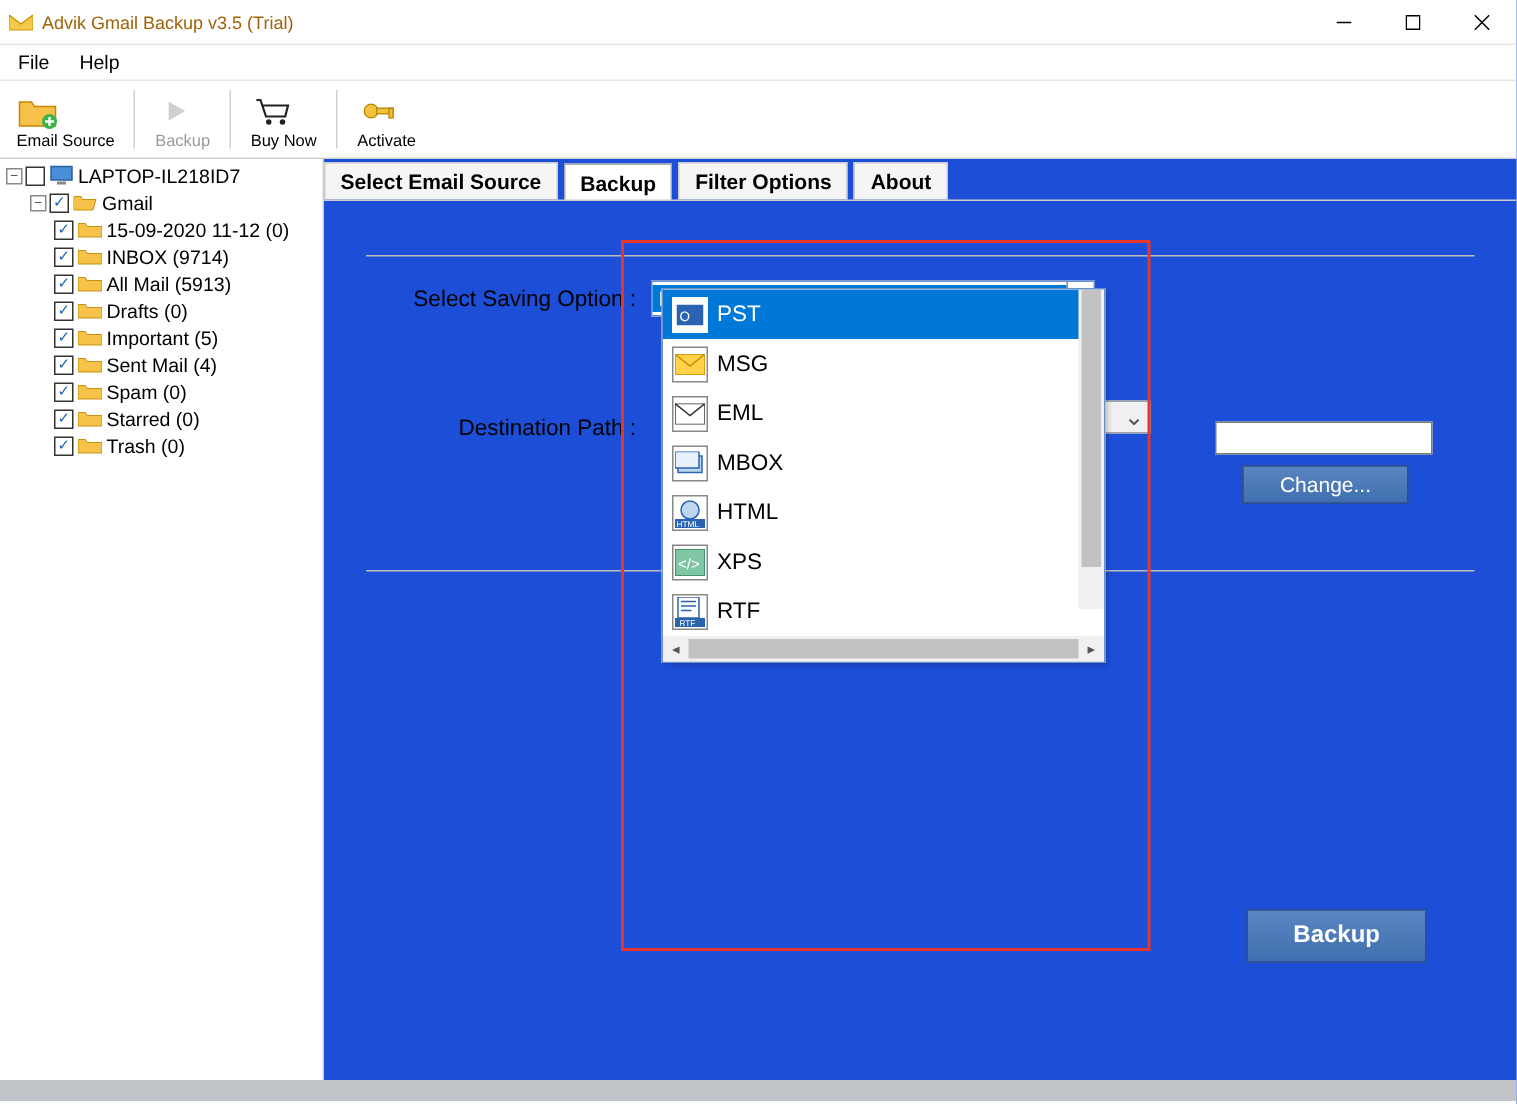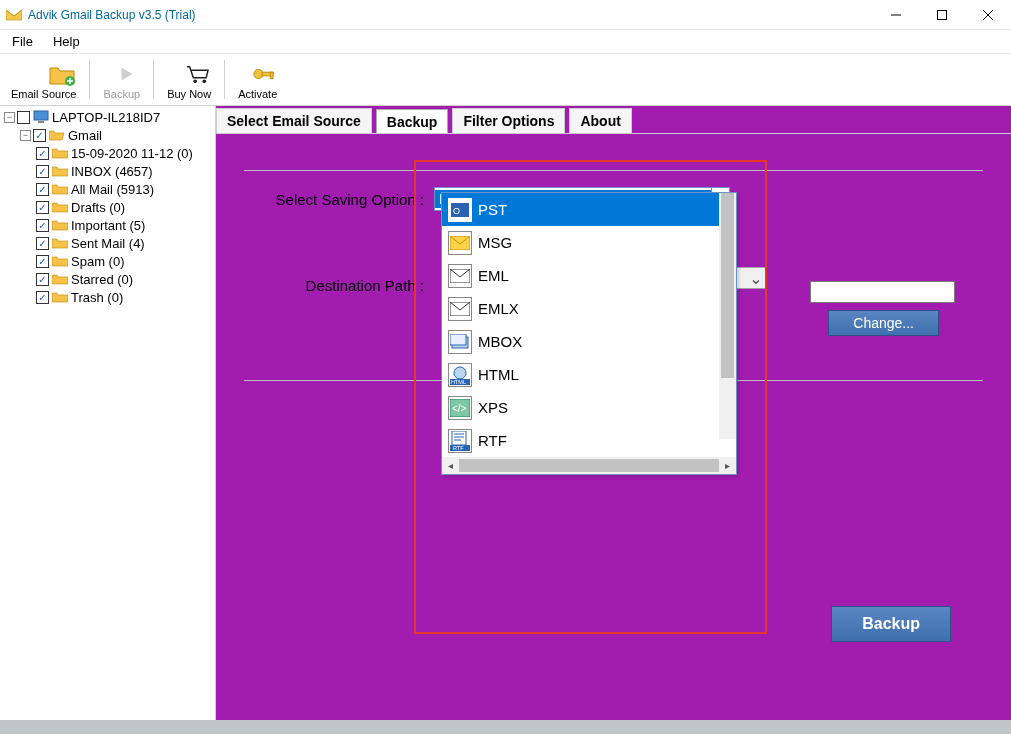--- a/index.html
+++ b/index.html
@@ -1,49 +1,49 @@
 <!DOCTYPE html>
 <html><head>
 <meta charset="utf-8">
 <style>
 * { box-sizing: border-box; margin: 0; padding: 0; font-family: "Segoe UI", Tahoma, sans-serif; }
 body { background: #fff; width: 1011px; height: 736px; overflow: hidden; position: relative; }
 
 
 .titlebar { display: flex; align-items: center; height: 30px; padding: 0 0 0 6px; border-bottom: 1px solid #e5e5e5; background: #fff; }
 .titlebar .app-icon { width: 16px; height: 16px; margin-right: 6px; display:inline-flex; align-items:center; justify-content:center; }
-.titlebar .title { font-size: 12px; color: #0369a1; flex: 1; }
+.titlebar .title { font-size: 12px; color: #a16207; flex: 1; }
 .win-controls { display: flex; }
 .win-btn { width: 46px; height: 30px; display: flex; align-items: center; justify-content: center; font-size: 12px; }
 .win-btn svg { width: 10px; height: 10px; stroke: #000; stroke-width: 1; fill: none; }
 
 
 .menubar { display: flex; align-items: center; height: 24px; padding: 0 8px; background: #fff; border-bottom: 1px solid #e5e5e5; gap: 12px; font-size: 13px; }
 .menubar .menu-item { padding: 2px 4px; }
 
 
 .toolbar { display: flex; align-items: stretch; height: 52px; background: #fff; border-bottom: 1px solid #d0d0d0; padding: 2px 4px; gap: 4px; }
-.tbtn { display: flex; flex-direction: column; align-items: flex-end; justify-content: center; padding: 2px 6px; font-size: 11px; border: 1px solid transparent; }
+.tbtn { display: flex; flex-direction: column; align-items: flex-start; justify-content: center; padding: 2px 6px; font-size: 11px; border: 1px solid transparent; }
 .tbtn .ticon { width: 28px; height: 28px; display:flex; align-items:center; justify-content:center; }
 .tbtn.disabled { color: #9a9a9a; }
 .tsep { width: 1px; background: #d0d0d0; margin: 4px 2px; }
 
 
 .main { display: flex; height: calc(100% - 30px - 24px - 52px - 16px); }
 .sidebar { width: 216px; border-right: 1px solid #d0d0d0; padding: 2px 2px; font-size: 13px; background:#fff; }
 .tree-row { display: flex; align-items: center; height: 18px; white-space: nowrap; }
 .exp { width: 11px; height: 11px; border: 1px solid #888; display:flex; align-items:center; justify-content:center; font-size:9px; line-height:1; margin-right:2px; color:#555; }
 .chk { width:13px; height:13px; border:1px solid #333; margin-right:3px; display:flex; align-items:center; justify-content:center; font-size:10px; color:#1a5fb4; background:#fff; }
 .fico { width:16px; height:14px; margin-right:3px; display:inline-flex; align-items:center; justify-content:center; }
 .indent-0 { padding-left: 2px; }
 .indent-1 { padding-left: 18px; }
 .indent-2 { padding-left: 34px; }
 
 
-.content { flex: 1; position: relative; background:#a21caf; }
+.content { flex: 1; position: relative; background:#1d4ed8; }
 .tabs { display: flex; align-items: flex-end; gap: 4px; margin-top: 0; padding-top:2px; }
 .tab { padding: 4px 10px 4px 10px; font-size: 14px; font-weight: 700; border: 1px solid #ccc; border-bottom: none; background:#f5f5f5; }
 .tab.active { background:#fff; border-top:1px solid #aaa; border-left:1px solid #aaa; border-right:1px solid #aaa; position:relative; top:1px; }
 .panel { border-top: 1px solid #ccc; padding: 24px 28px 0 28px; position:relative; height: calc(100% - 28px); }
 
 .hr { border:none; border-top:1px solid #bcbcbc; margin: 0 0 16px 0; }
 .form-row { display:flex; align-items:center; margin-bottom: 8px; }
 .form-label { width: 190px; text-align:right; padding-right: 10px; font-size: 15px; }
 
 .combo { position:relative; width: 296px; height: 24px; border:1px solid #6a92c9; background:#fff; display:flex; align-items:center; }
@@ -186,21 +186,21 @@
         </span>
         <span>15-09-2020 11-12 (0)</span>
       </div>
     <div class="tree-row indent-2">
         <span class="chk">✓</span>
         <span class="fico">
           <svg viewBox="0 0 16 12" width="16" height="12">
             <path d="M0 2 L5 2 L6 4 L16 4 L16 11 L0 11 Z" fill="#f7c24a" stroke="#c28800" stroke-width="0.6"></path>
           </svg>
         </span>
-        <span>INBOX (4657)</span>
+        <span>INBOX (9714)</span>
       </div>
     <div class="tree-row indent-2">
         <span class="chk">✓</span>
         <span class="fico">
           <svg viewBox="0 0 16 12" width="16" height="12">
             <path d="M0 2 L5 2 L6 4 L16 4 L16 11 L0 11 Z" fill="#f7c24a" stroke="#c28800" stroke-width="0.6"></path>
           </svg>
         </span>
         <span>All Mail (5913)</span>
       </div>
@@ -324,29 +324,20 @@
             <span class="iico">
               <svg width="20" height="14" viewBox="0 0 20 14">
                 <rect x="0" y="0" width="20" height="14" fill="#fff" stroke="#333"></rect>
                 <path d="M0 0 L10 8 L20 0" fill="none" stroke="#333"></path>
               </svg>
             </span>
             <span>EML</span>
           </div>
         <div class="dd-item">
             <span class="iico">
-              <svg width="20" height="14" viewBox="0 0 20 14">
-                <rect x="0" y="0" width="20" height="14" fill="#fff" stroke="#333"></rect>
-                <path d="M0 0 L10 8 L20 0" fill="none" stroke="#333"></path>
-              </svg>
-            </span>
-            <span>EMLX</span>
-          </div>
-        <div class="dd-item">
-            <span class="iico">
               <svg width="20" height="16" viewBox="0 0 20 16">
                 <rect x="2" y="3" width="16" height="11" fill="#bcd7ef" stroke="#2a63b1"></rect>
                 <rect x="0" y="0" width="16" height="11" fill="#e7f0fb" stroke="#2a63b1"></rect>
               </svg>
             </span>
             <span>MBOX</span>
           </div>
         <div class="dd-item">
             <span class="iico">
               <svg width="20" height="20" viewBox="0 0 20 20">

